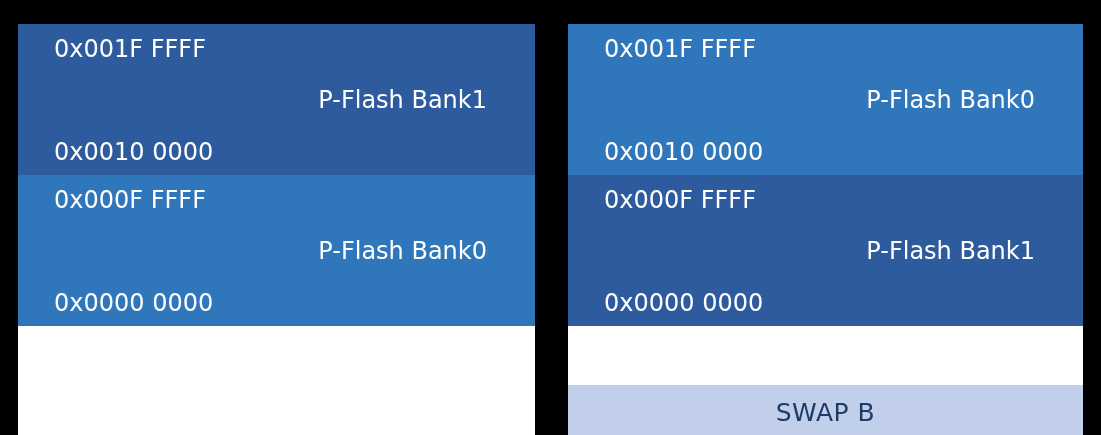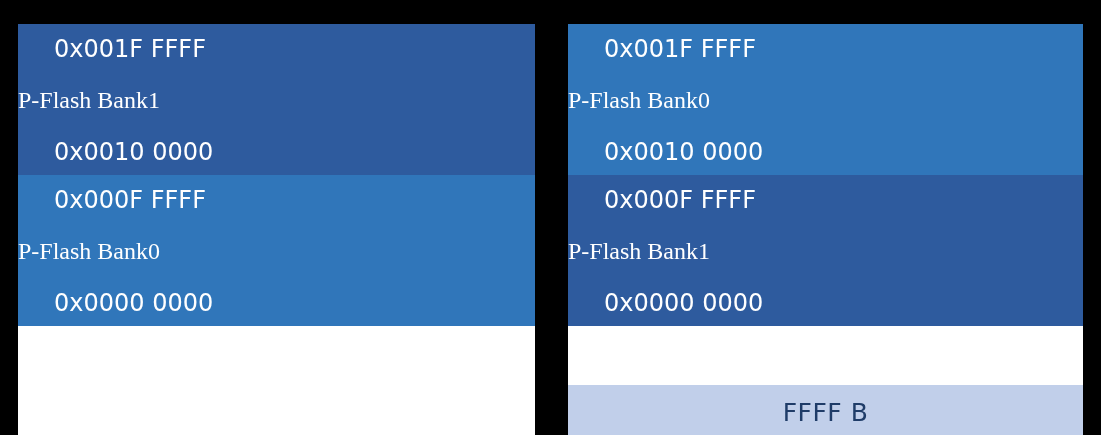--- a/index.html
+++ b/index.html
@@ -51,23 +51,22 @@
     line-height: 1.1;
   }
   .block.dark  { background: var(--dark-blue); }
   .block.light { background: var(--light-blue); }
 
   .addr {
     padding-left: 36px;
     text-align: left;
   }
   .bank-label {
-    text-align: left;
-    padding-right: 36px;
-    font-family: Liberation Serif, serif;
+    text-align: right;
+    padding-right: 48px;
   }
 
   .gap {
     flex: 1;
     background: var(--panel-bg);
   }
 
   .swap-bar {
     height: 55px;
     background: var(--swap-bar);
@@ -104,17 +103,17 @@
       <div class="bank-label">P-Flash Bank0</div>
       <div class="addr">0x0010 0000</div>
     </div>
     <div class="block dark">
       <div class="addr">0x000F FFFF</div>
       <div class="bank-label">P-Flash Bank1</div>
       <div class="addr">0x0000 0000</div>
     </div>
     <div class="gap"></div>
     <div class="swap-bar">
-      <span>FFFF B</span>
+      <span>SWAP B</span>
     </div>
   </div>
 
 </div>
 
 </body></html>

